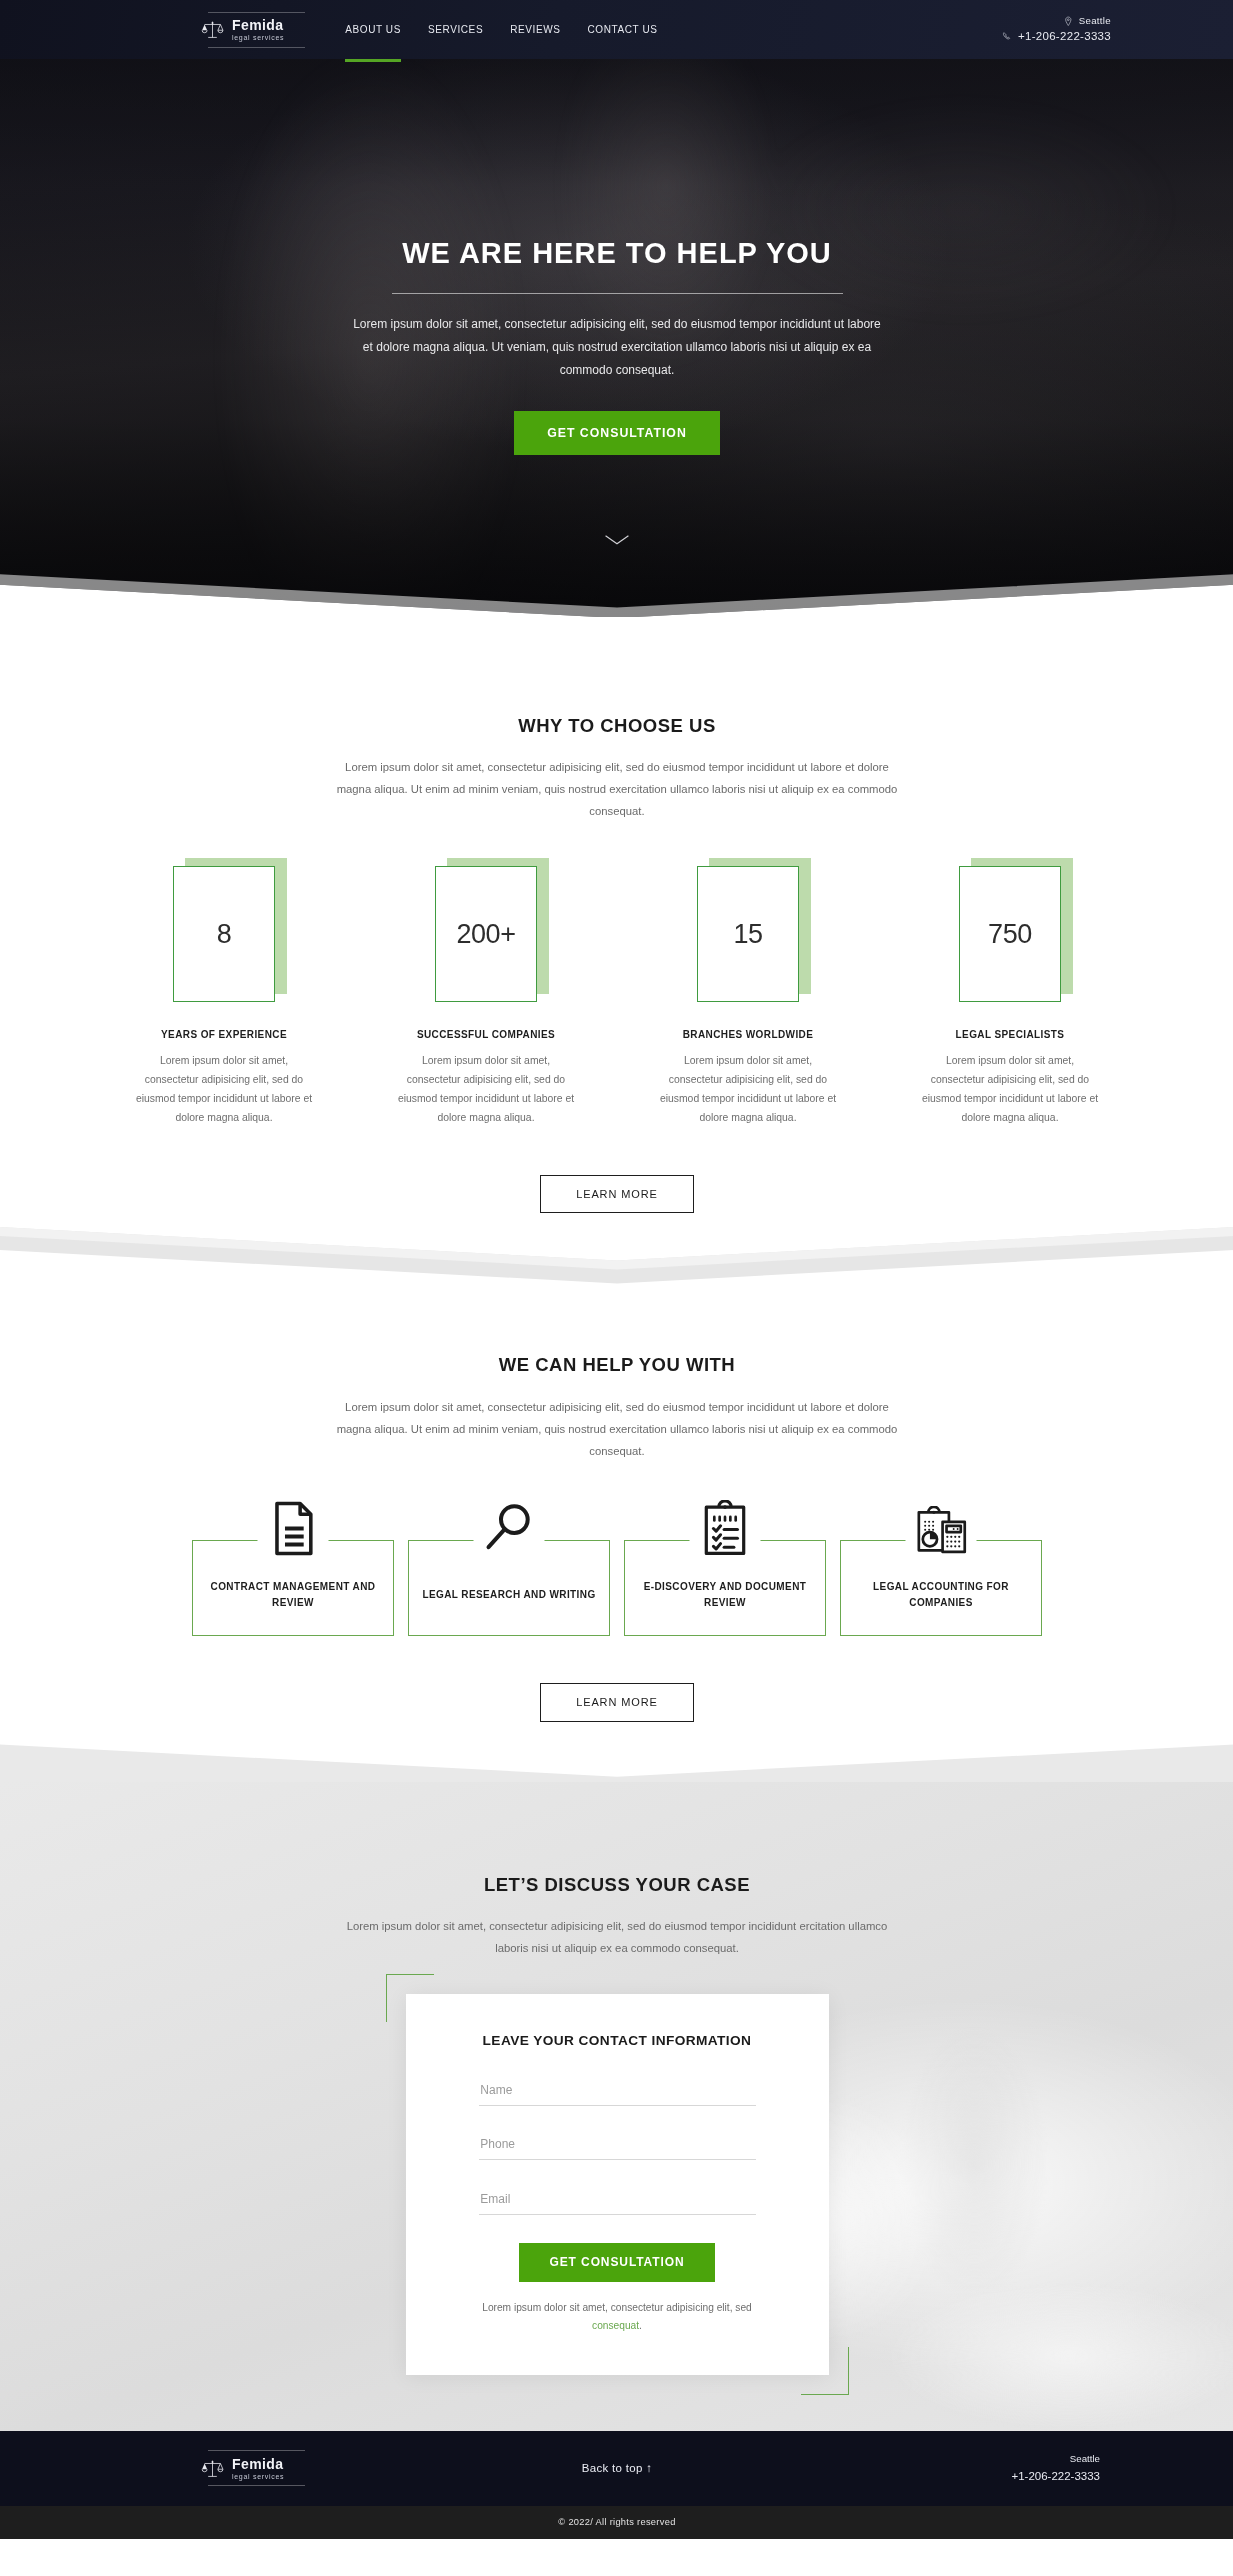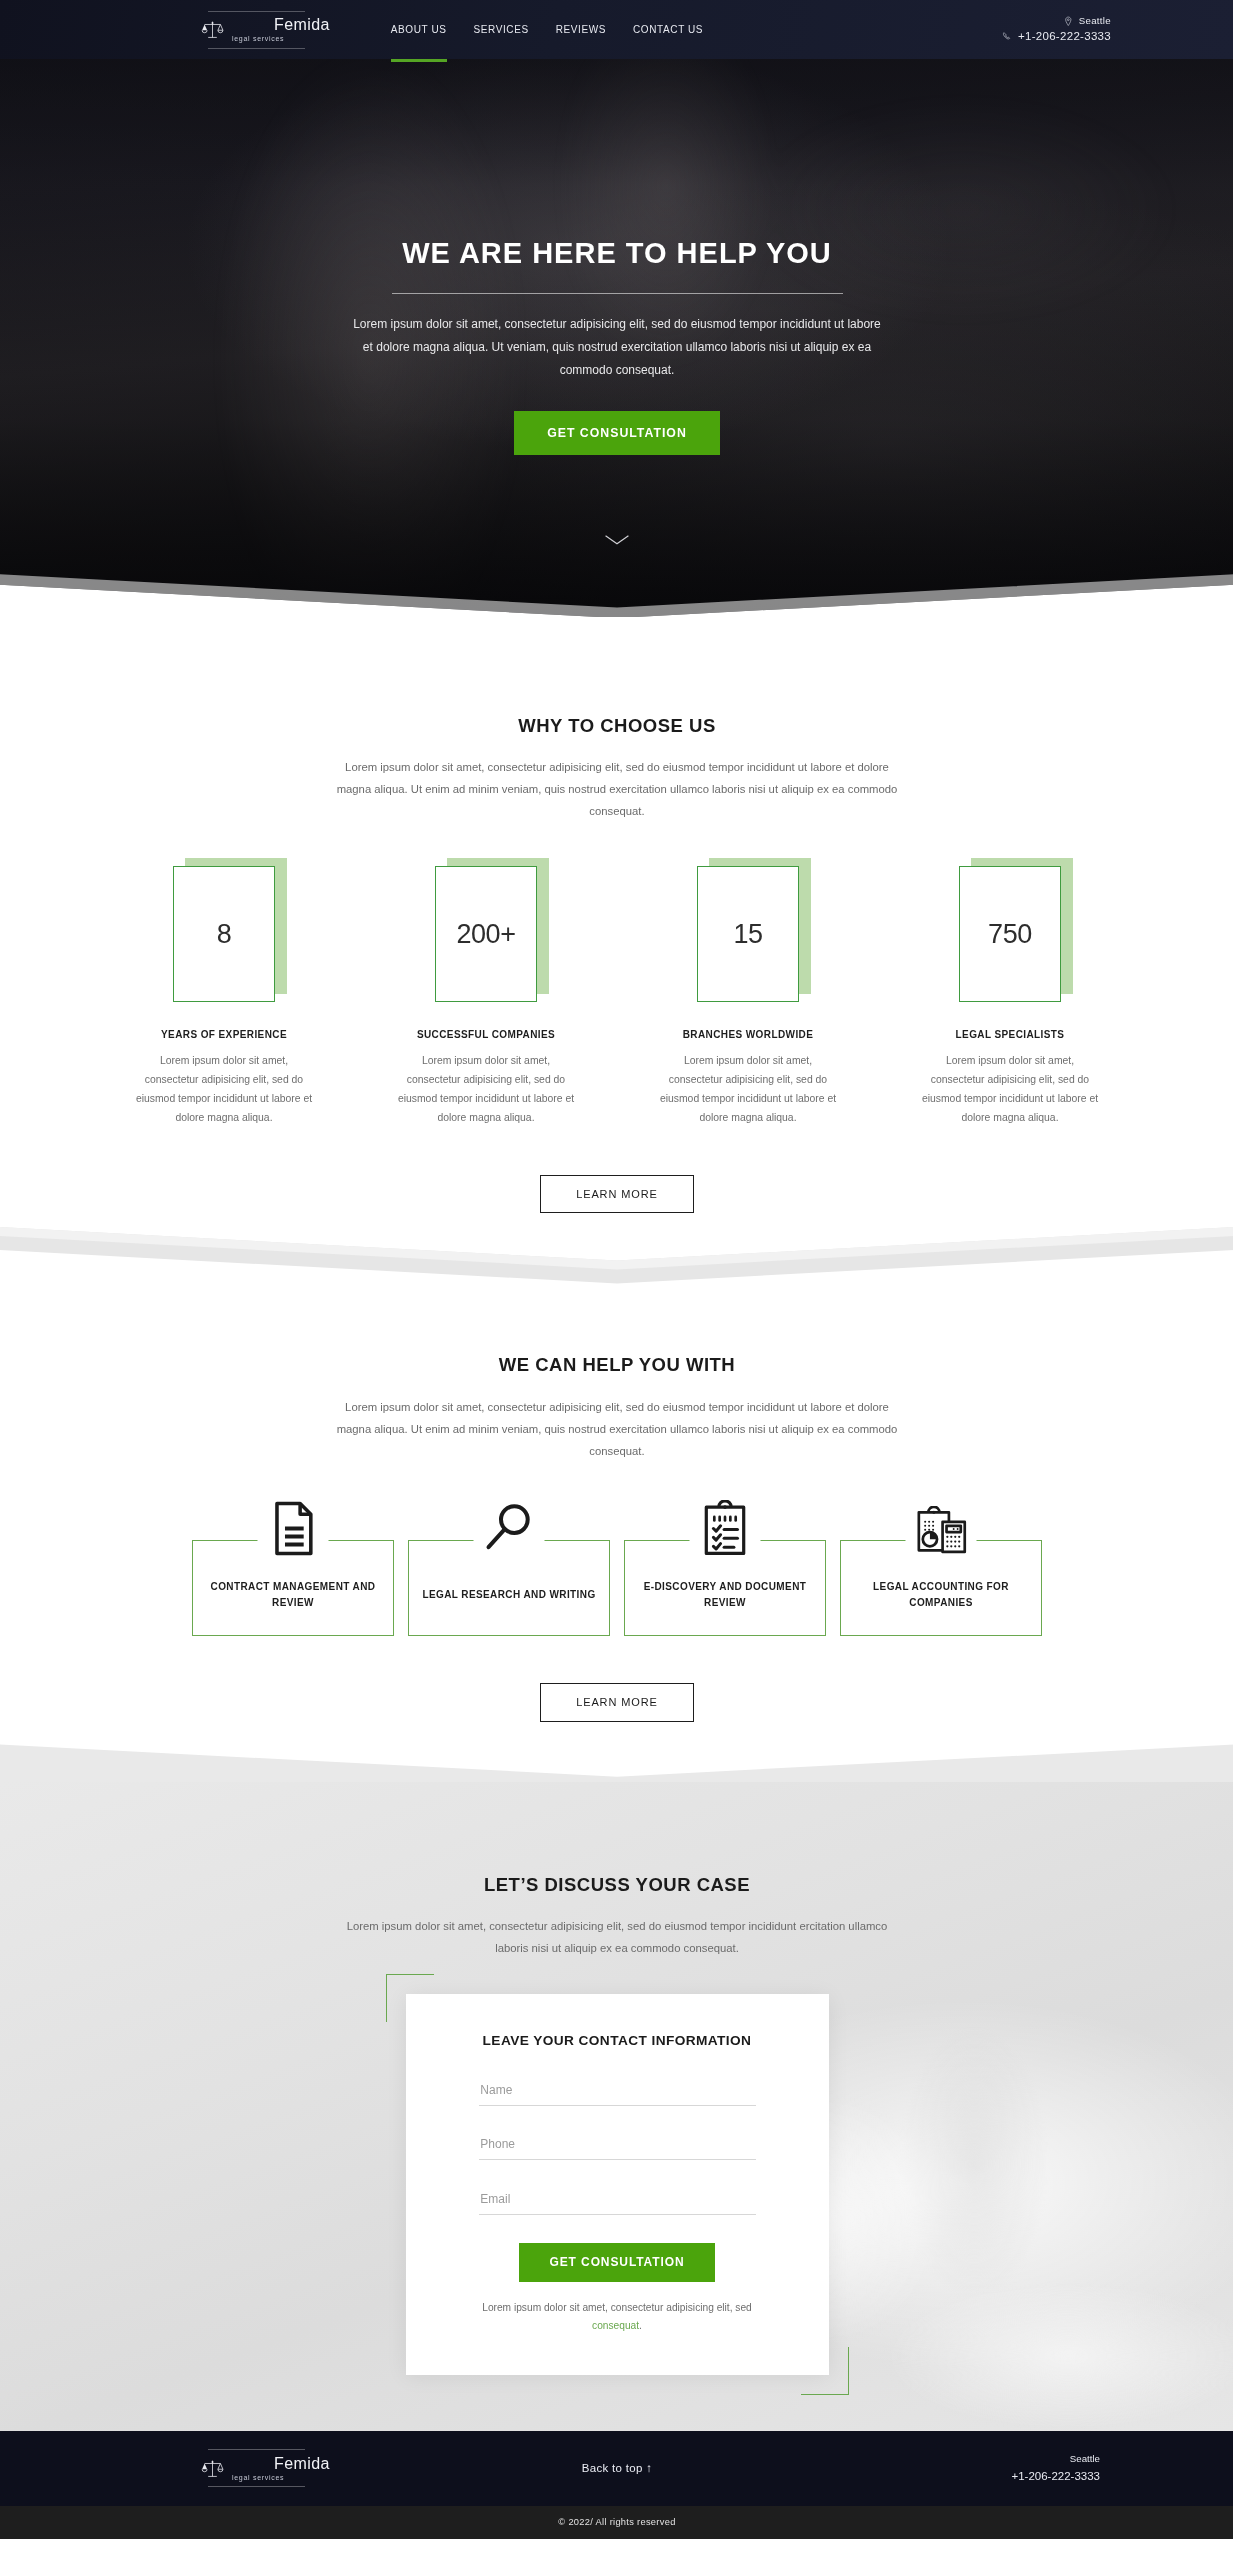--- a/index.html
+++ b/index.html
@@ -20,21 +20,21 @@
     display:flex;align-items:center;z-index:40;
   }
   .brand{display:flex;align-items:center;gap:8px;margin-left:201px;position:relative;padding:8px 0;}
   .brand::before,.brand::after{
     content:"";position:absolute;left:7px;width:97px;height:0.9px;background:rgba(255,255,255,.28);
   }
   .brand::before{top:1.8px}
   .brand::after{bottom:1.8px}
   .brand-icon{width:23px;height:23px;display:block;}
   .brand-text{display:flex;flex-direction:column;line-height:1;}
-  .brand-name{color:#f2f3f7;font-size:16px;letter-spacing:0.4px;font-weight:400;margin-left:42px;}
+  .brand-name{color:#f2f3f7;font-size:14px;letter-spacing:0.4px;font-weight:700;}
   .brand-sub{color:#c5c8d4;font-size:7px;letter-spacing:0.7px;margin-top:2.6px;}
 
   .nav{display:flex;align-items:center;gap:27px;margin-left:61px;height:59px;}
   .nav-item{
     color:#e7e9f0;font-size:10px;letter-spacing:0.6px;text-decoration:none;
     height:65px;display:flex;align-items:center;position:relative;cursor:pointer;
   }
   .nav-item.active::after{
     content:"";position:absolute;bottom:0;left:0;right:0;height:2.6px;background:#55a524;
   }

